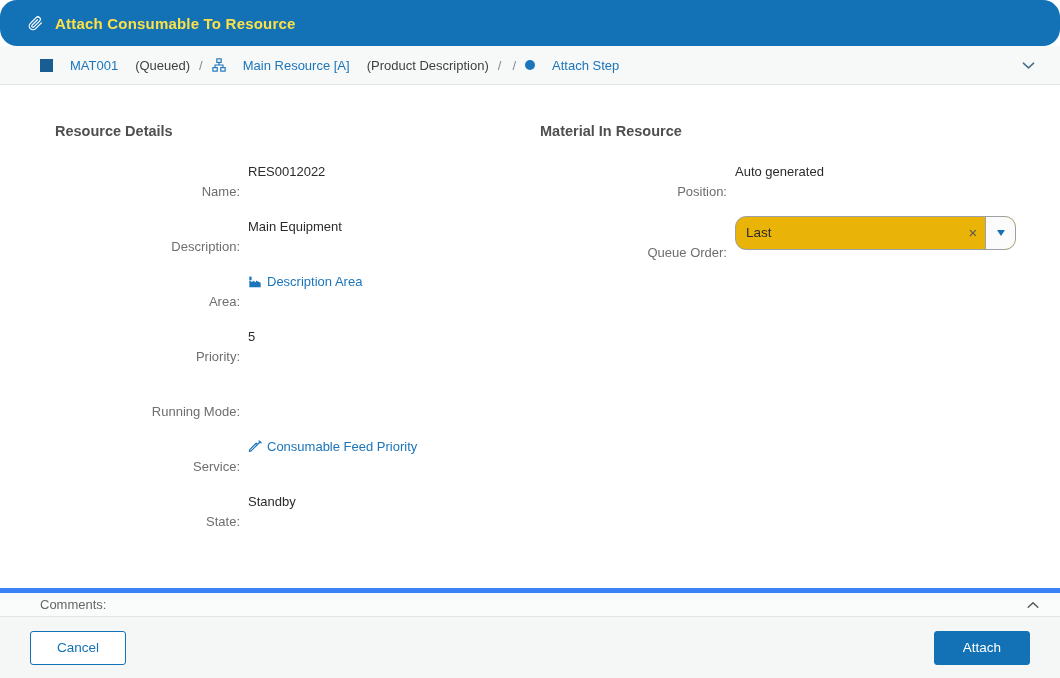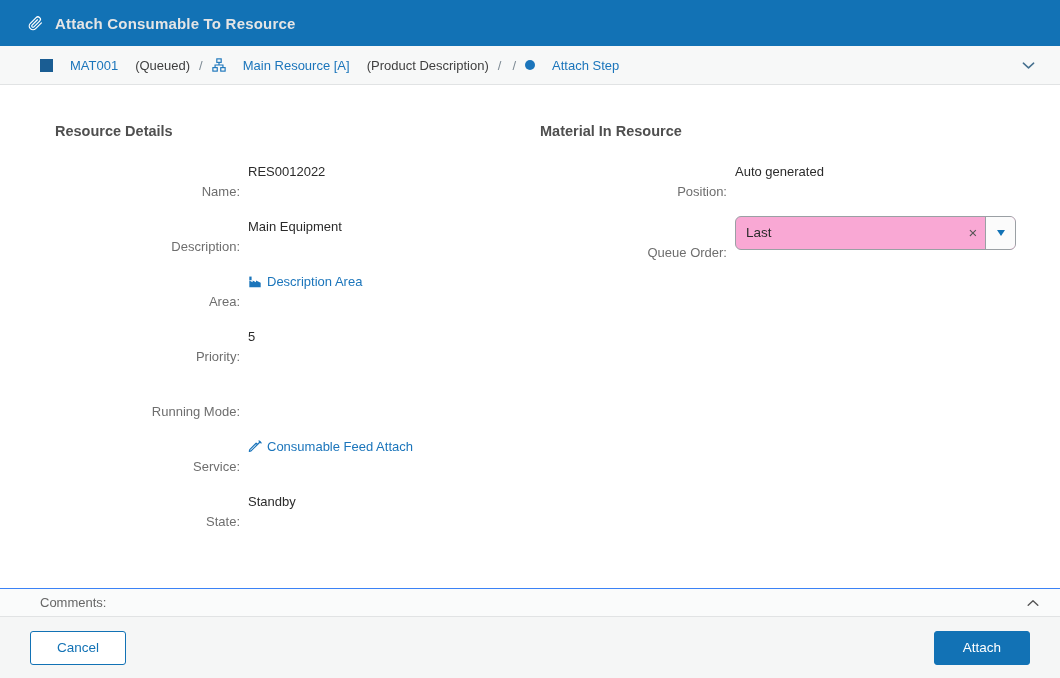--- a/index.html
+++ b/index.html
@@ -14,23 +14,24 @@
     font-family:"Liberation Sans","DejaVu Sans",sans-serif;
     background:var(--page-bg);
     display:flex;flex-direction:column;
     overflow:hidden;
     color:#333;
   }
   
   .titlebar{
     flex:0 0 46px;
     background:var(--accent);
-    color:#e5e5e5;
+    color:#fde047;
     display:flex;align-items:center;gap:12px;
     padding:0 28px;
+    border-radius:17px;
   }
   .titlebar .title{font-size:15px;font-weight:600;letter-spacing:.2px;}
   
   .breadcrumb{
     flex:0 0 39px;
     background:#f7f8f8;
     border-bottom:1px solid #e1e3e4;
     display:flex;align-items:center;gap:7px;
     padding:0 20px 0 40px;
     font-size:13px;color:#444;
@@ -61,22 +62,22 @@
     align-items:center;min-height:28px;font-size:13px;
   }
   .col-right .frow{grid-template-columns:187px 1fr;}
   .flabel{text-align:right;color:#6e6e6e;margin-top:40px;}
   .fvalue{color:#2b2b2b;display:flex;align-items:center;gap:5px;}
   .fvalue .link{color:var(--link);cursor:pointer;display:inline-flex;align-items:center;gap:5px;}
   
   .combo-row{margin-top:6px;}
   .combobox{
     width:281px;height:34px;
-    border:1px solid #9aa0a4;border-radius:6px;
-    background:#f9a8d4;
+    border:1px solid #9aa0a4;border-radius:11px;
+    background:#eab308;
     display:flex;align-items:stretch;overflow:hidden;
   }
   .combo-input{
     flex:1 1 auto;display:flex;align-items:center;
     padding:0 8px 0 10px;font-size:13.5px;color:#2b2b2b;
     cursor:text;
   }
   .combo-clear{
     flex:0 0 24px;display:flex;align-items:center;justify-content:center;
     color:#555;font-size:15px;cursor:pointer;user-select:none;
@@ -87,21 +88,21 @@
   }
   .caret-down{
     width:0;height:0;
     border-left:4.5px solid transparent;border-right:4.5px solid transparent;
     border-top:6px solid var(--accent);
   }
   
   .comments-bar{
     flex:0 0 29px;
     background:#fafbfb;
-    border-top:1px solid #3b82f6;border-bottom:1px solid #e1e3e4;
+    border-top:5px solid #3b82f6;border-bottom:1px solid #e1e3e4;
     display:flex;align-items:center;
     padding:0 18px 0 40px;
     font-size:13px;color:#666;
     cursor:pointer;
   }
   .comments-bar .toggle{margin-left:auto;display:flex;align-items:center;padding:2px;}
   
   .footer{
     flex:0 0 61px;
     background:#f5f6f6;
@@ -207,21 +208,21 @@
 
     <div class="frow">
       <span class="flabel">Service:</span>
       <span class="fvalue">
         <span class="link">
           <span>
             <svg width="14" height="14" viewBox="0 0 16 16" fill="none" stroke="#1b75bb" stroke-width="1.4" stroke-linecap="round" stroke-linejoin="round">
               <path d="M14 2l-3.2 3.2M12.6 1l2.4 2.4M10.8 5.2L3.5 12.5l-2 .5.5-2L9.3 3.7z"></path>
             </svg>
           </span>
-          <span>Consumable Feed Attach</span>
+          <span>Consumable Feed Priority</span>
         </span>
       </span>
     </div>
 
     <div class="frow">
       <span class="flabel">State:</span>
       <span class="fvalue">Standby</span>
     </div>
   </section>
 

